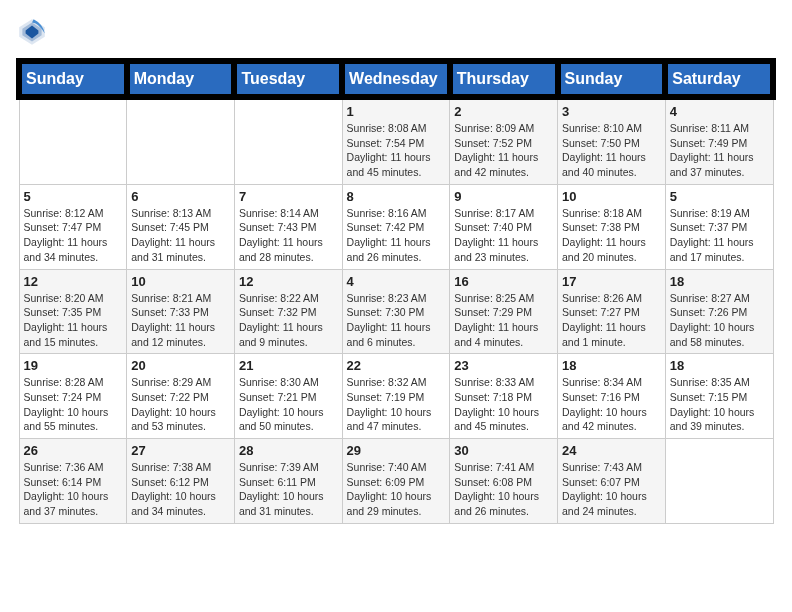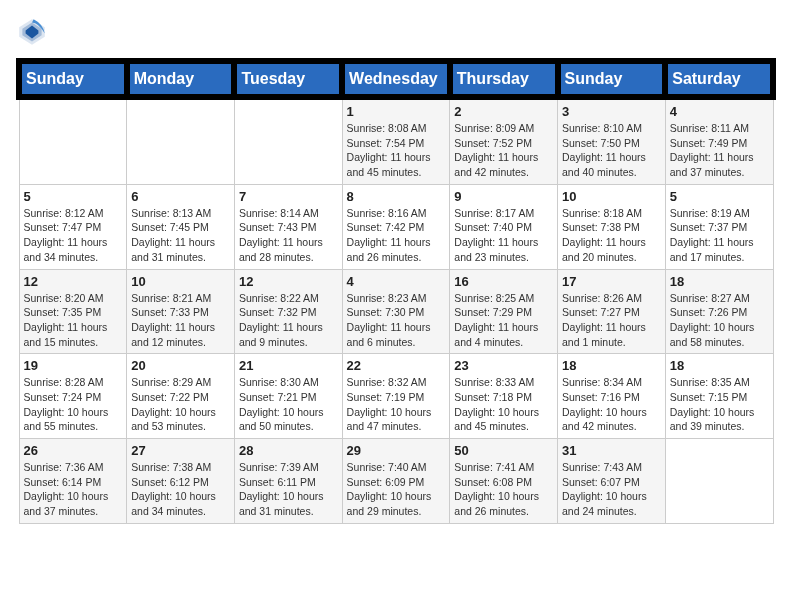--- a/index.html
+++ b/index.html
@@ -246,23 +246,23 @@
         </td>
         <td>
           <span class="day-num">28</span>
           <div class="day-info">Sunrise: 7:39 AM<br>Sunset: 6:11 PM<br>Daylight: 10 hours and 31 minutes.</div>
         </td>
         <td>
           <span class="day-num">29</span>
           <div class="day-info">Sunrise: 7:40 AM<br>Sunset: 6:09 PM<br>Daylight: 10 hours and 29 minutes.</div>
         </td>
         <td>
-          <span class="day-num">50</span>
+          <span class="day-num">30</span>
           <div class="day-info">Sunrise: 7:41 AM<br>Sunset: 6:08 PM<br>Daylight: 10 hours and 26 minutes.</div>
         </td>
         <td>
-          <span class="day-num">31</span>
+          <span class="day-num">24</span>
           <div class="day-info">Sunrise: 7:43 AM<br>Sunset: 6:07 PM<br>Daylight: 10 hours and 24 minutes.</div>
         </td>
         <td class="empty-cell"></td>
       </tr>
     </tbody>
 </table>
 
 </body></html>

